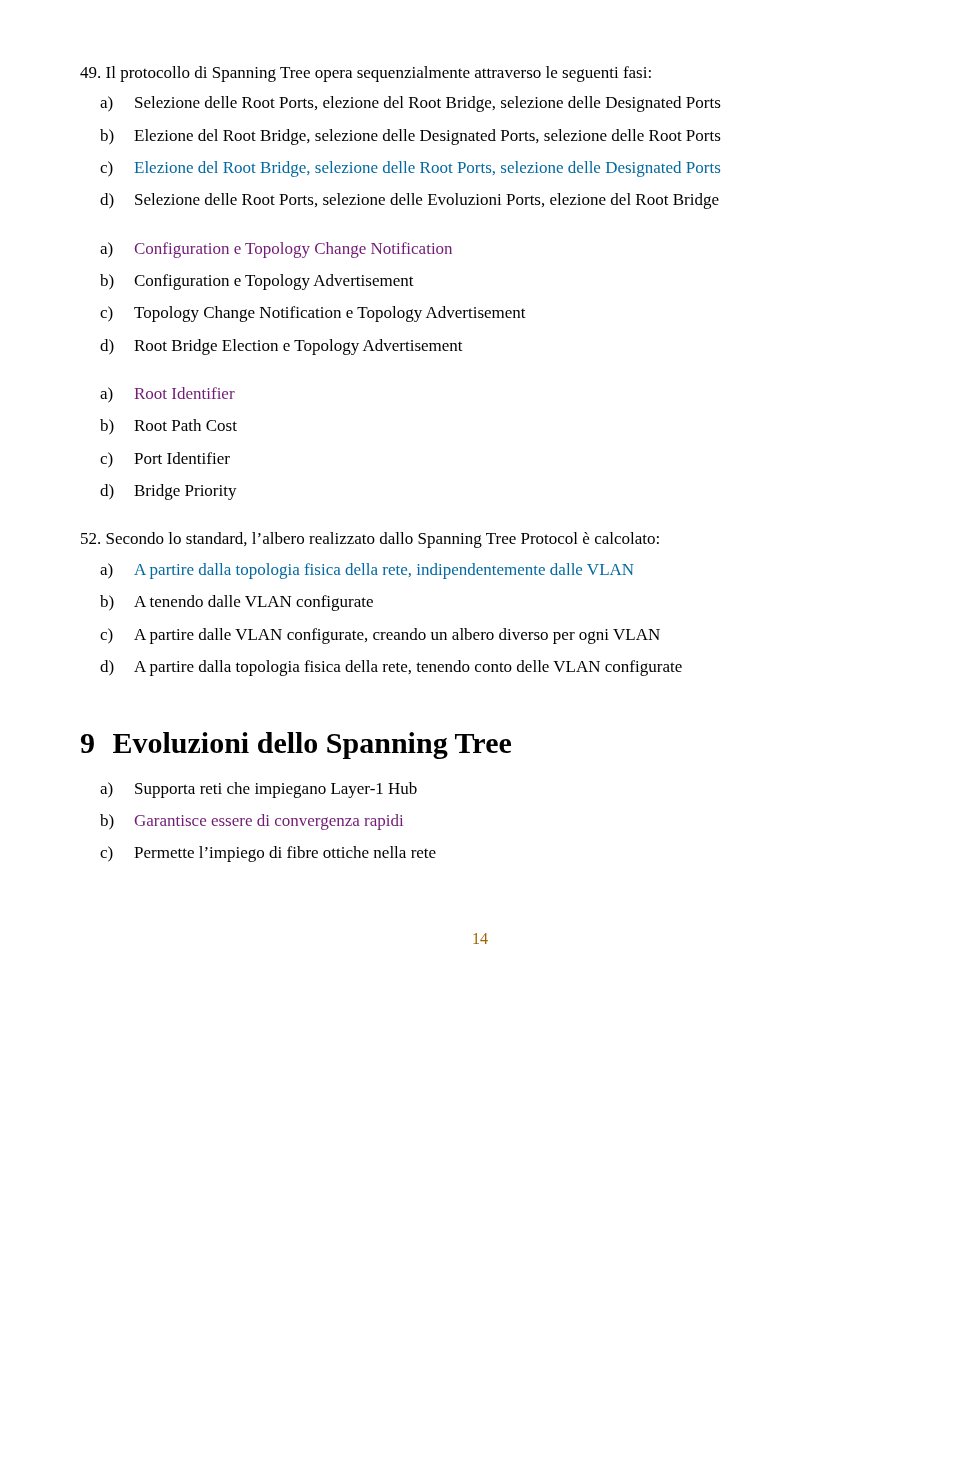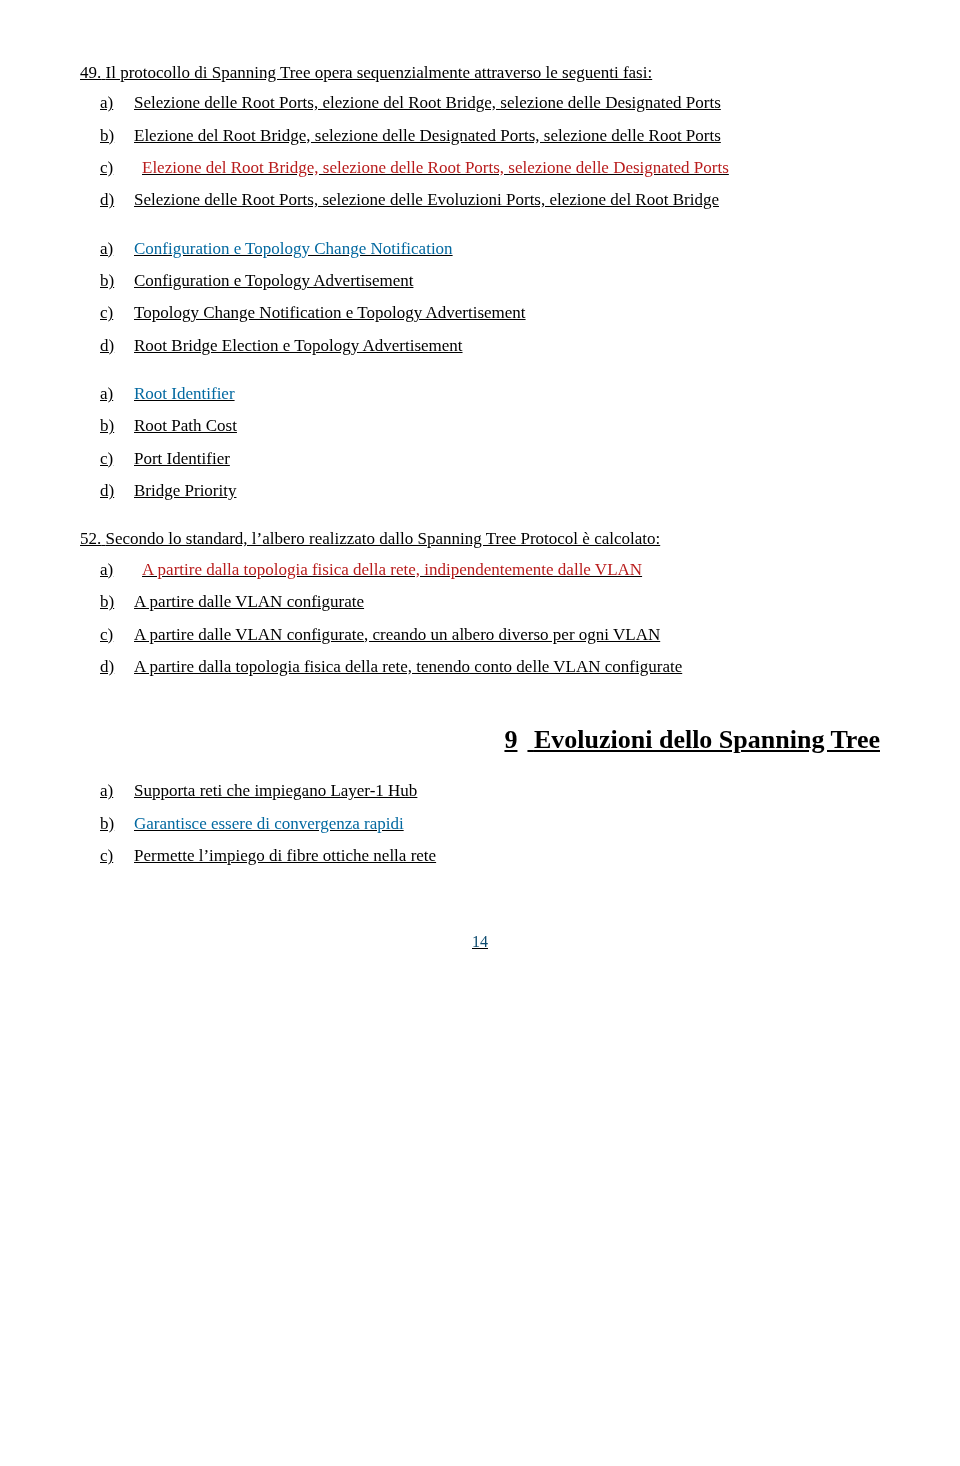--- a/index.html
+++ b/index.html
@@ -9,59 +9,56 @@
       font-size: 17px;
       color: #000;
       width: 960px;
       min-height: 1466px;
       padding: 60px 80px 80px 80px;
       line-height: 1.55;
     }
     .page-content {
       max-width: 800px;
       margin: 0 auto;
-      text-decoration: underline;
     }
     .list-item {
       display: flex;
       gap: 6px;
       margin-bottom: 6px;
       padding-left: 20px;
     }
     .list-label {
       min-width: 28px;
       flex-shrink: 0;
     }
     .list-text {
       flex: 1;
     }
     .highlight-blue {
-      color: #0369a1;
+      color: #701a75;
     }
     .highlight-red {
-      color: #b91c1c;
-      margin-left: 8px;
+      color: #0369a1;
     }
     .question-block {
       margin-bottom: 22px;
     }
     .section-heading {
-      font-size: 26px;
+      font-size: 30px;
       font-weight: bold;
-      margin: 40px 0 18px 0;
-      text-align: right;
+      margin: 40px 0 9px 0;
     }
     .section-num {
       margin-right: 10px;
     }
     .page-footer {
       text-align: center;
       margin-top: 60px;
       font-size: 16px;
-      color: #0c4a6e;
+      color: #a16207;
     }
     p.question-text {
       margin-bottom: 4px;
     }
   </style>
 </head>
 <body>
 
 <div class="page-content">
 
@@ -130,21 +127,21 @@
     <p class="question-text">
       <span>52.</span>
       <span>Secondo lo standard, l’albero realizzato dallo Spanning Tree Protocol è calcolato:</span>
     </p>
     <div class="list-item">
       <span class="list-label">a)</span>
       <span class="list-text highlight-red">A partire dalla topologia fisica della rete, indipendentemente dalle VLAN</span>
     </div>
     <div class="list-item">
       <span class="list-label">b)</span>
-      <span class="list-text">A partire dalle VLAN configurate</span>
+      <span class="list-text">A tenendo dalle VLAN configurate</span>
     </div>
     <div class="list-item">
       <span class="list-label">c)</span>
       <span class="list-text">A partire dalle VLAN configurate, creando un albero diverso per ogni VLAN</span>
     </div>
     <div class="list-item">
       <span class="list-label">d)</span>
       <span class="list-text">A partire dalla topologia fisica della rete, tenendo conto delle VLAN configurate</span>
     </div>
   </div>

